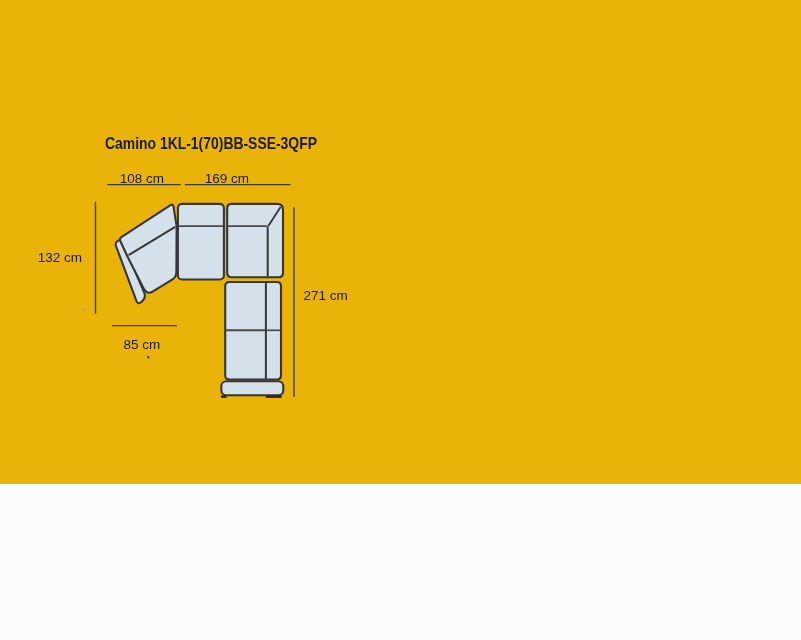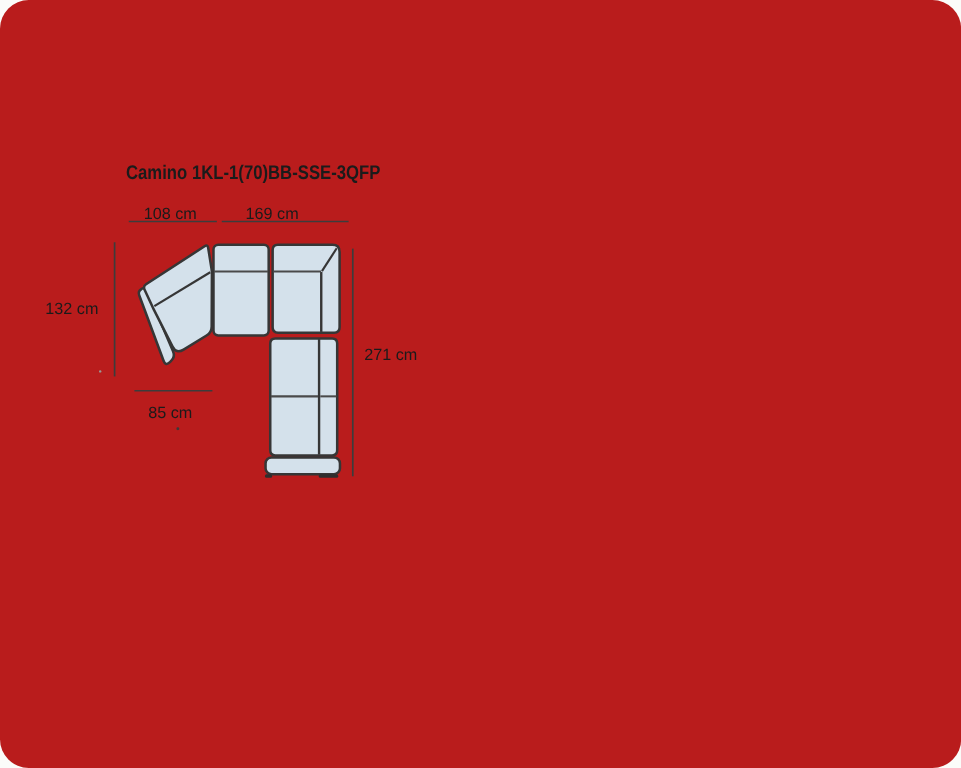--- a/index.html
+++ b/index.html
@@ -1,16 +1,16 @@
 <!DOCTYPE html>
 <html><head>
 <meta charset="utf-8">
 <style>
   html,body{margin:0;padding:0;background:#fbfcf9;}
-  #stage{position:relative;width:801px;height:640px;background:#b91c1c;overflow:hidden;border-radius:24px;}
+  #stage{position:relative;width:801px;height:484px;background:#eab308;overflow:hidden;}
   svg{position:absolute;left:0;top:0;}
   text{font-family:"Liberation Sans",sans-serif;fill:#1b1b1b;}
 </style>
 </head>
 <body>
 <div id="stage">
 <svg width="801" height="640" viewBox="0 0 801 640">
 
   <text x="105" y="149" font-size="16.5" font-weight="bold" textLength="212" lengthAdjust="spacingAndGlyphs">Camino 1KL-1(70)BB-SSE-3QFP</text>
 

